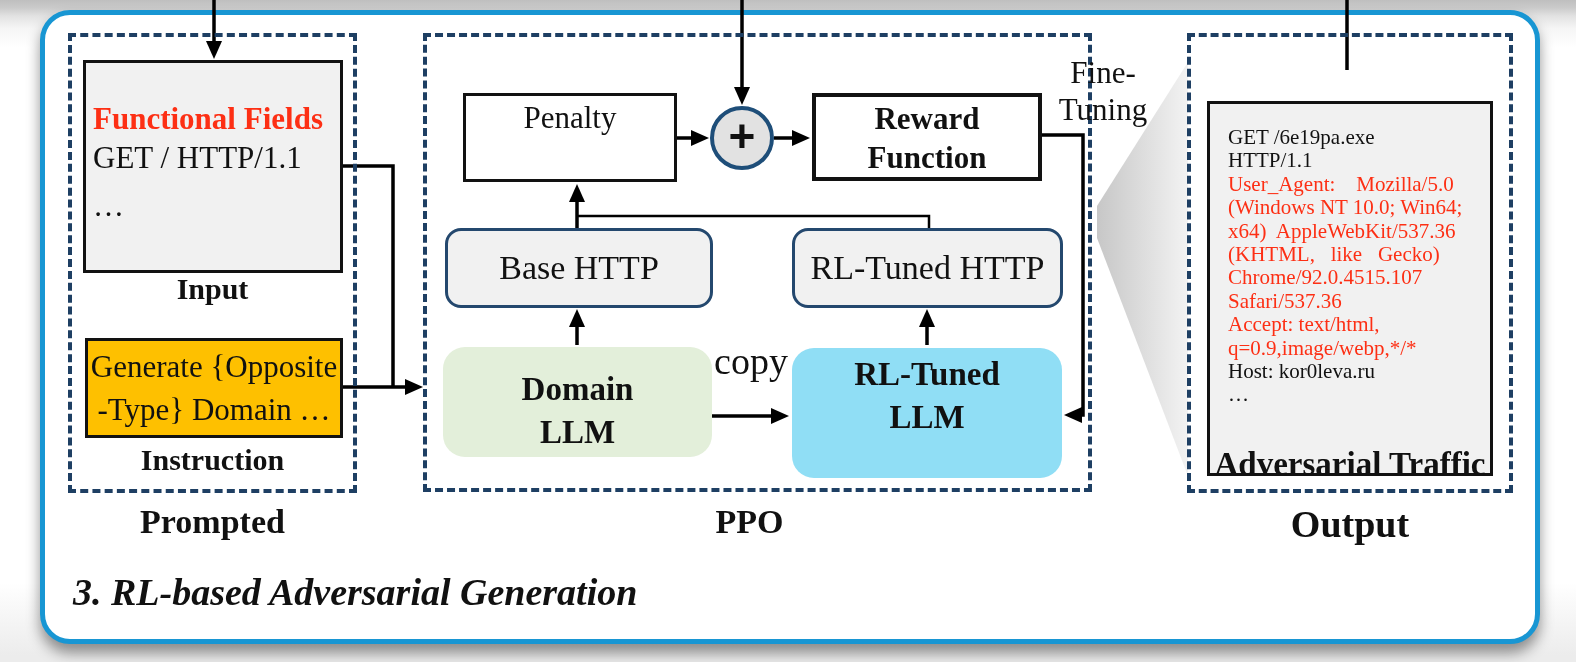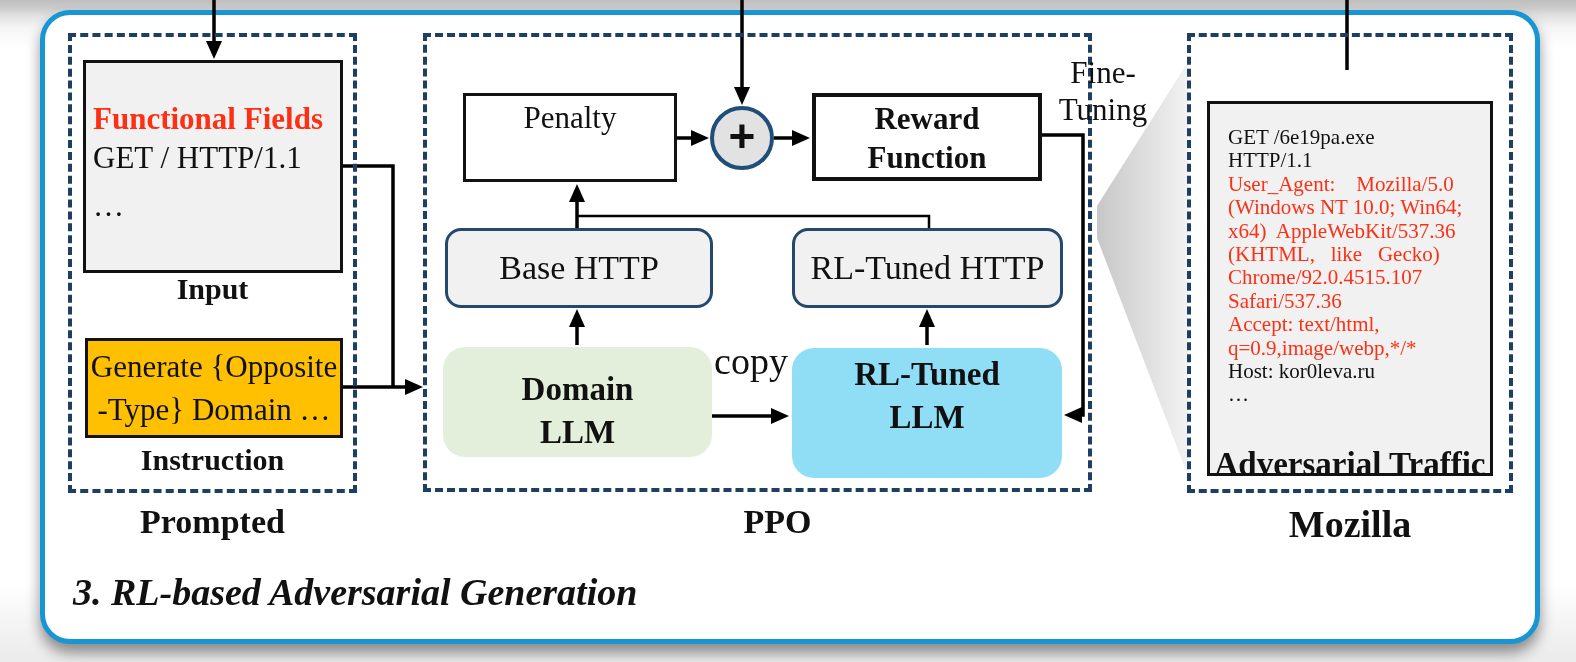--- a/index.html
+++ b/index.html
@@ -42,21 +42,21 @@
   #base-http{left:445px;top:228px;width:268px;height:80px;border-radius:16px;background:var(--panel-grey,#f1f1f1);
     border:3px solid var(--box-navy,#24486e);font-size:34px;line-height:74px;}
   #rl-http{left:792px;top:228px;width:271px;height:80px;border-radius:16px;background:var(--panel-grey,#f1f1f1);
     border:3px solid var(--box-navy,#24486e);font-size:34px;line-height:74px;}
   #domain-llm{left:443px;top:347px;width:269px;height:110px;border-radius:22px;background:var(--domain-green,#e3efda);
     font-size:33px;line-height:43px;padding-top:21px;}
   #rl-llm{left:792px;top:348px;width:270px;height:130px;border-radius:22px;background:var(--rl-blue,#90def5);
     font-size:33px;line-height:43px;padding-top:5px;}
   #copy-label{left:705px;top:339px;width:92px;font-size:38px;}
   #fine-tuning{left:1040px;top:54px;width:126px;font-size:31px;line-height:37px;}
-  #ppo-label{left:443px;top:503px;width:669px;font-size:34px;}
+  #ppo-label{left:415px;top:503px;width:669px;font-size:34px;}
 
   #adv-box{left:1207px;top:69px;width:286px;height:375px;background:var(--panel-grey,#f1f1f1);
     border:3px solid #121212;padding:22px 0 0 18px;font-size:21px;line-height:23.4px;margin-top:32px;}
   .adv-line{white-space:pre;}
   .adv-line[data-red="true"]{color:var(--highlight-red,#fd2f14);}
   #adv-caption{left:1190px;top:446px;width:320px;font-size:33px;}
   #output-label{left:1187px;top:502px;width:326px;font-size:38px;}
 
   #section-title{left:73px;top:568px;font-size:38px;font-weight:bold;font-style:italic;line-height:48px;}
 </style>
@@ -155,16 +155,16 @@
     <div class="adv-line" data-red="true">x64)  AppleWebKit/537.36</div>
     <div class="adv-line" data-red="true">(KHTML,   like   Gecko)</div>
     <div class="adv-line" data-red="true">Chrome/92.0.4515.107</div>
     <div class="adv-line" data-red="true">Safari/537.36</div>
     <div class="adv-line" data-red="true">Accept: text/html,</div>
     <div class="adv-line" data-red="true">q=0.9,image/webp,*/*</div>
     <div class="adv-line" data-red="false">Host: kor0leva.ru</div>
     <div class="adv-line" data-red="false">…</div>
   </div>
   <div id="adv-caption" class="abs center bold">Adversarial Traffic</div>
-  <div id="output-label" class="abs center bold">Mozilla</div>
+  <div id="output-label" class="abs center bold">Output</div>
 
   <div id="section-title" class="abs">3. RL-based Adversarial Generation</div>
 </div>
 
 </body></html>

